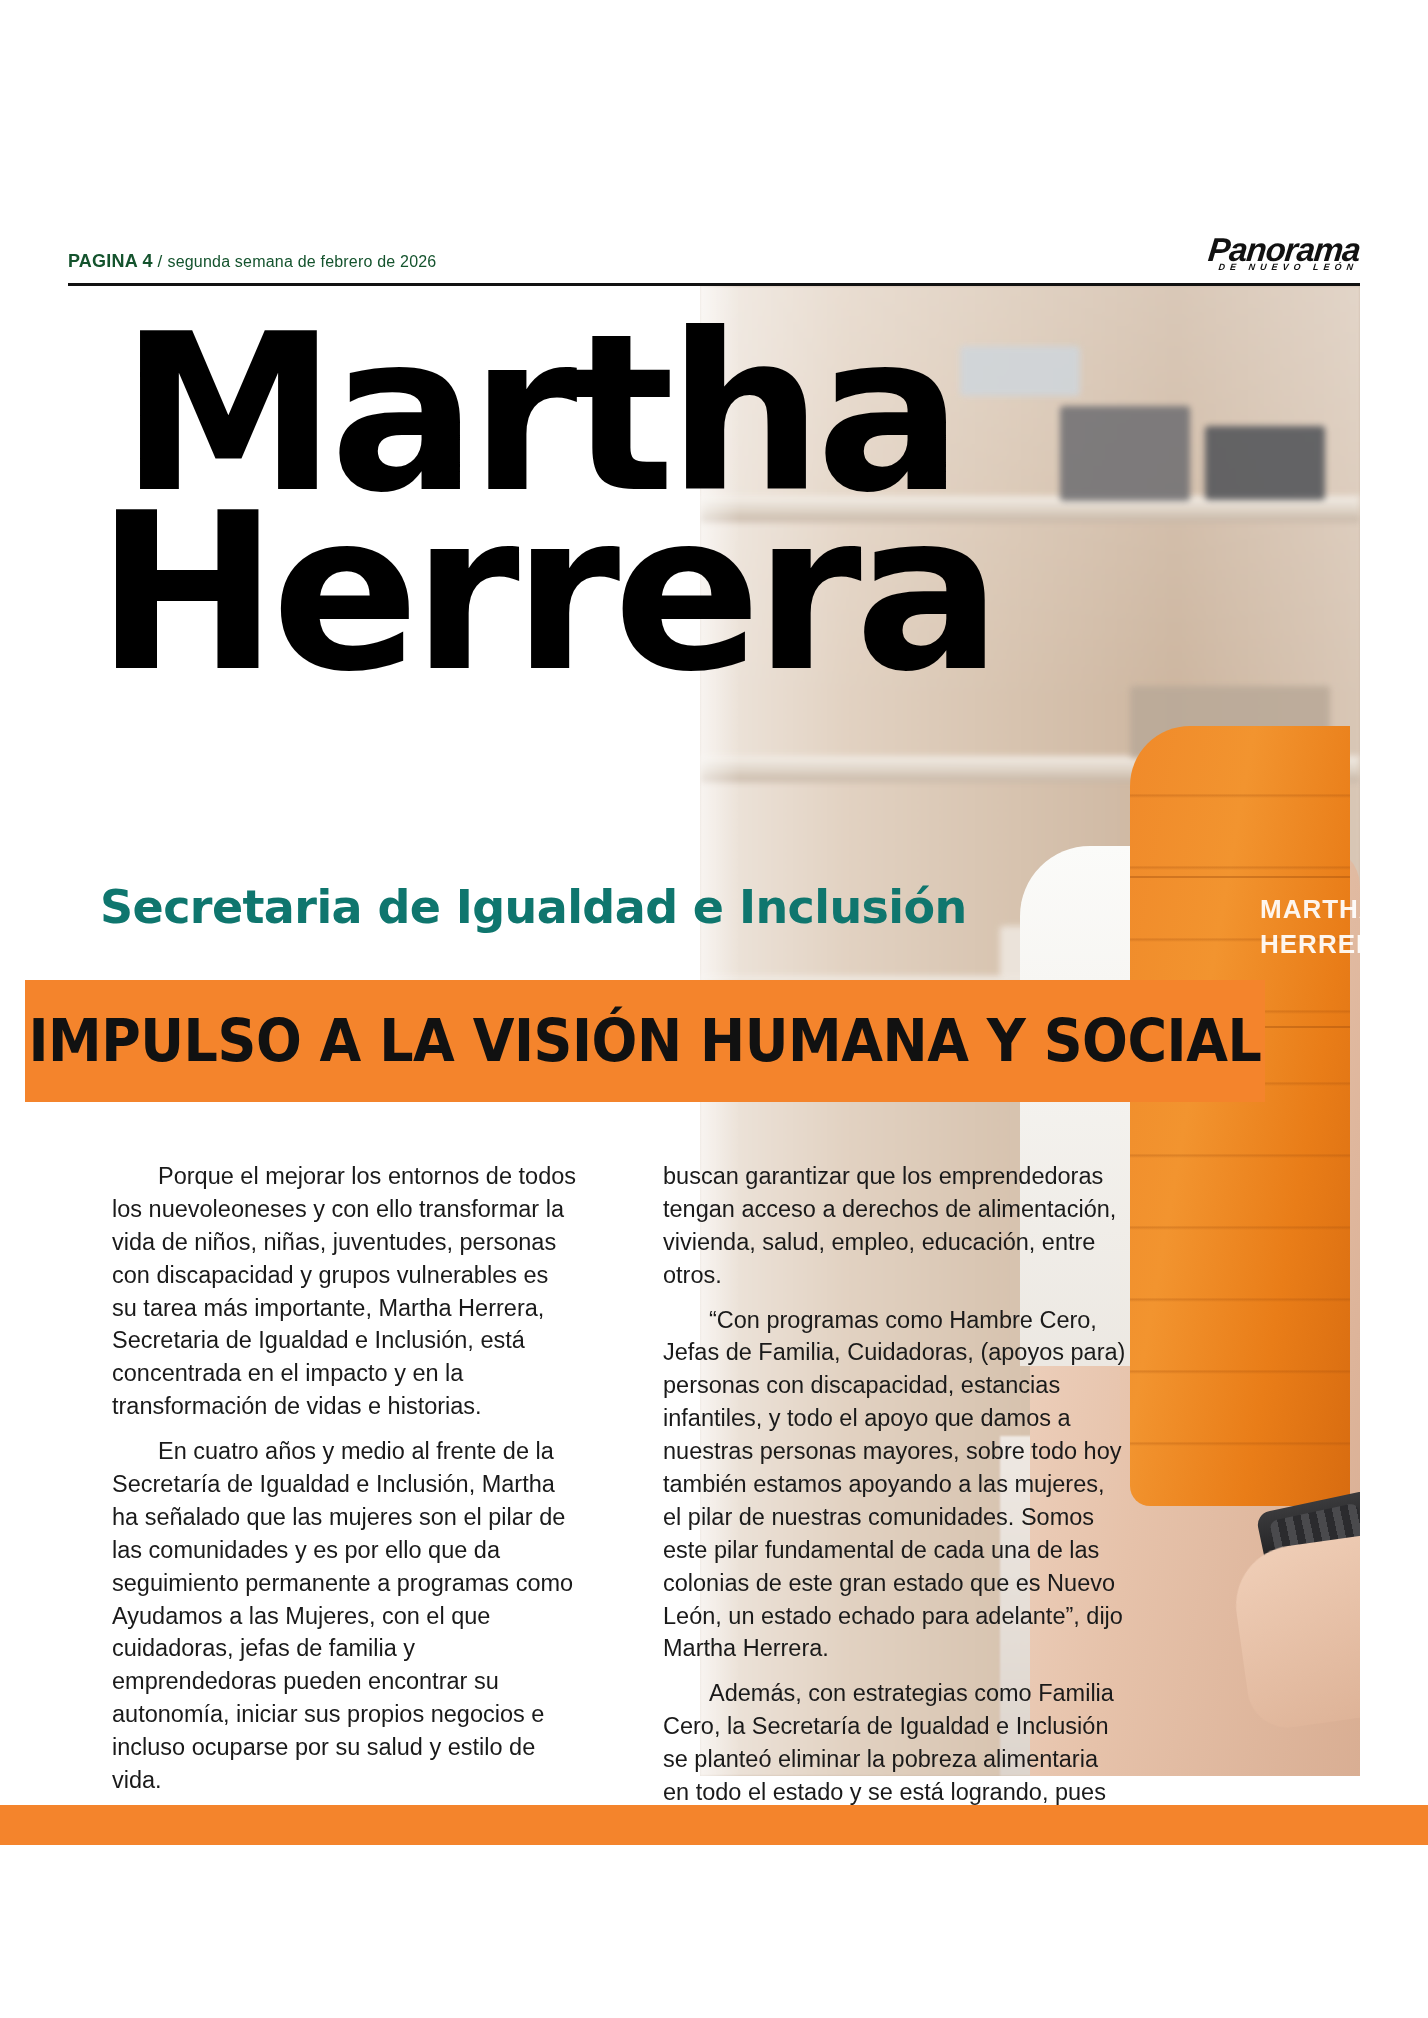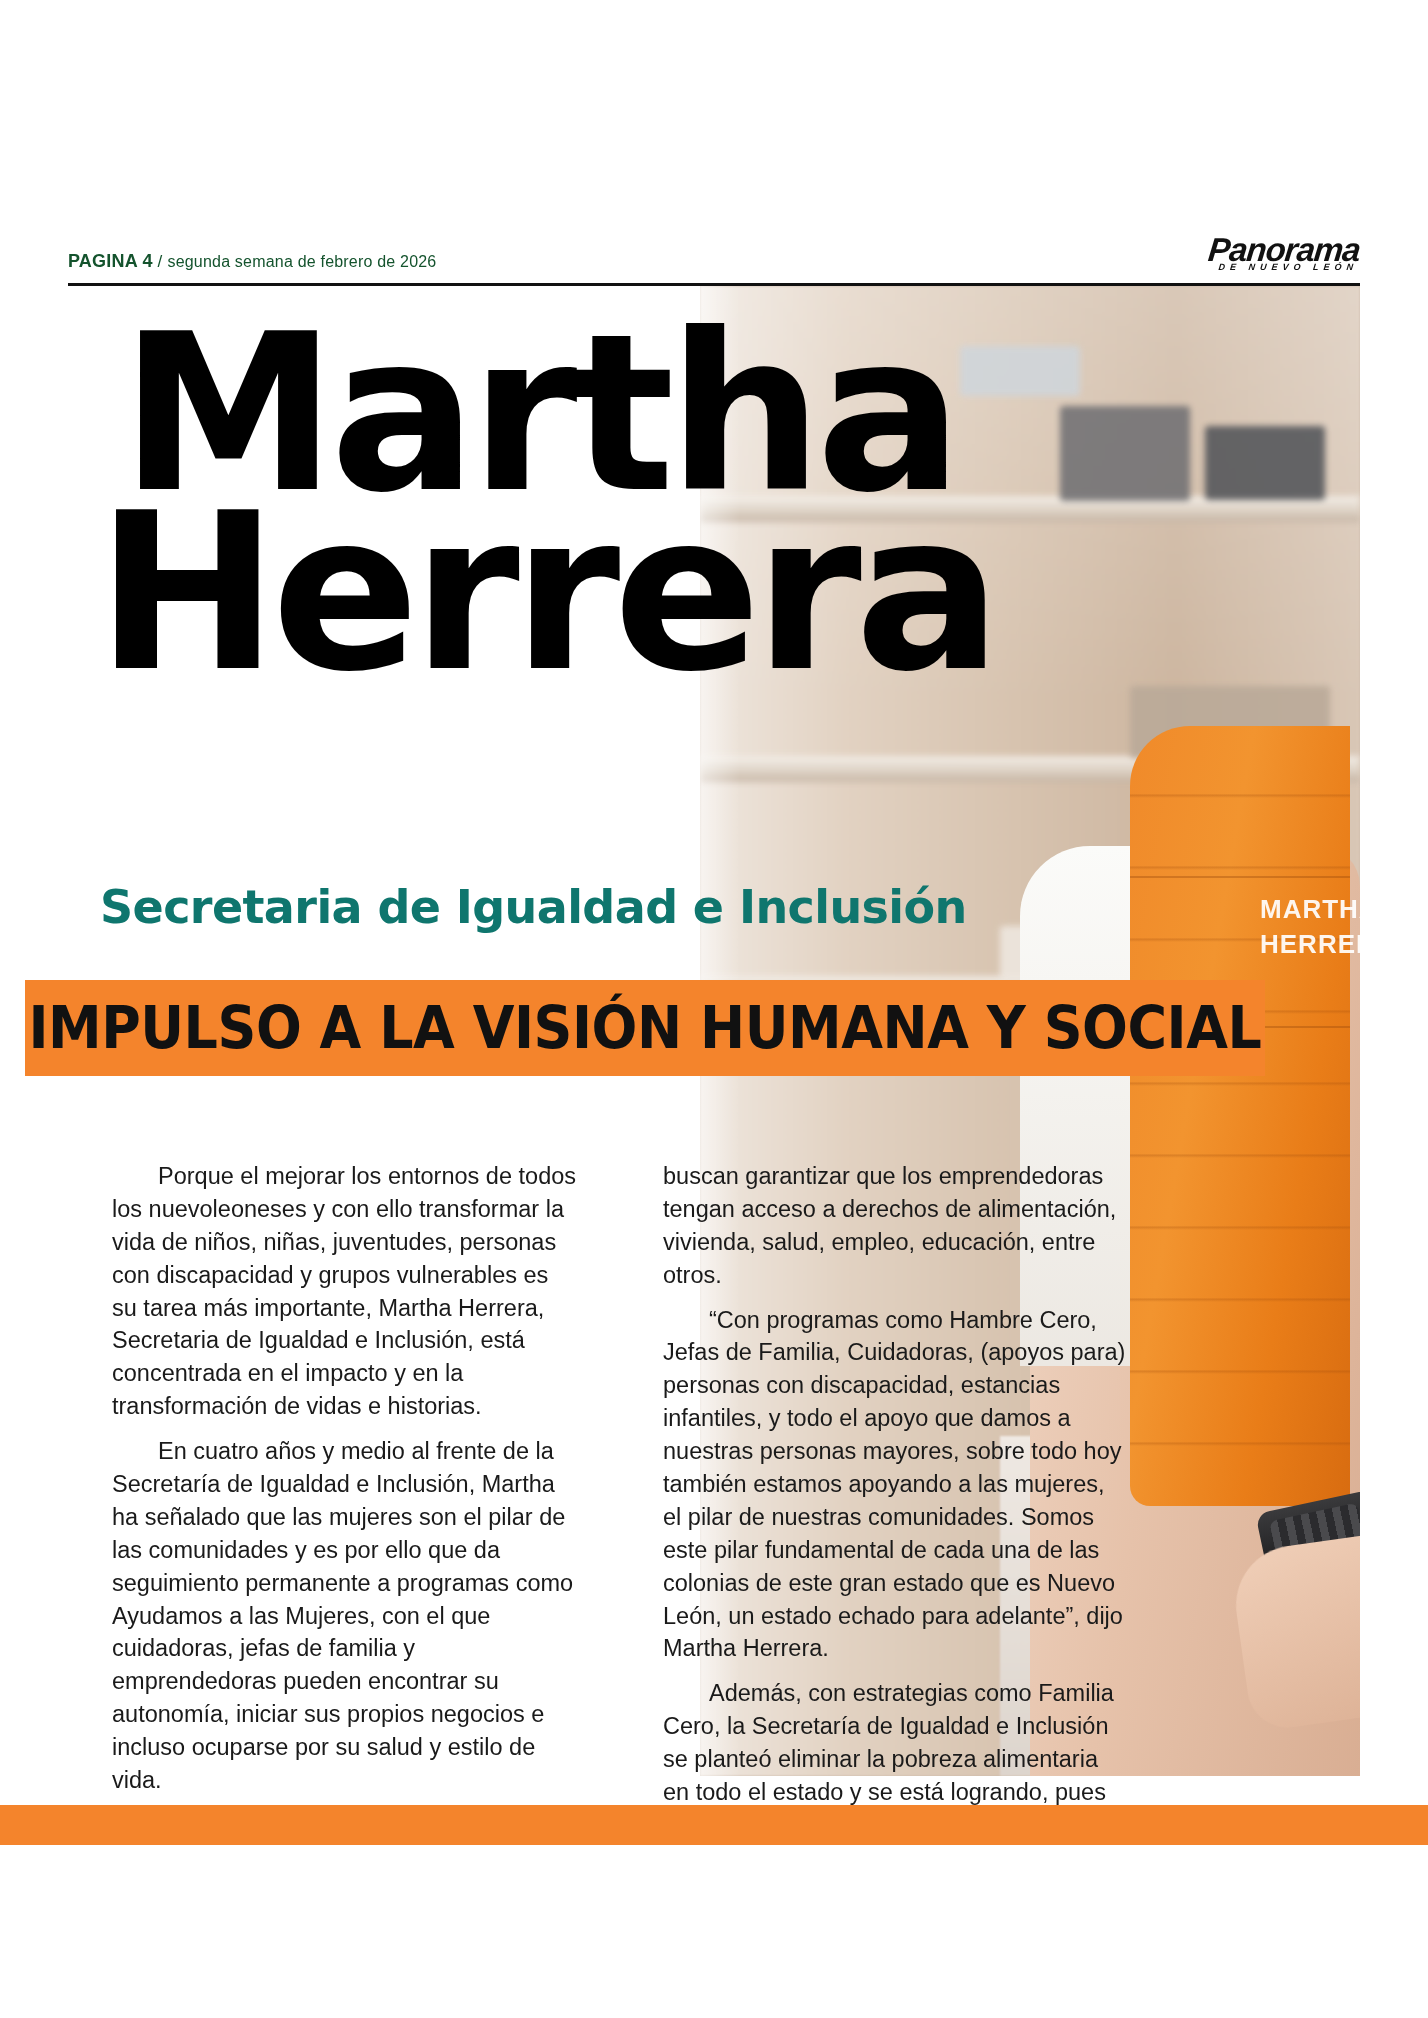--- a/index.html
+++ b/index.html
@@ -256,21 +256,21 @@
     color: #0f766e;
     font-family: "DejaVu Sans", "Liberation Sans", sans-serif;
   }
 
   
   .banner {
     position: absolute;
     left: 25px;
     top: 980px;
     width: 1240px;
-    height: 96px;
+    height: 122px;
     background: #f4842c;
     display: flex;
     align-items: center;
     justify-content: center;
   }
   .banner-text {
     font-family: "DejaVu Sans", "Liberation Sans", sans-serif;
     font-weight: bold;
     font-size: 58px;
     letter-spacing: -0.5px;

